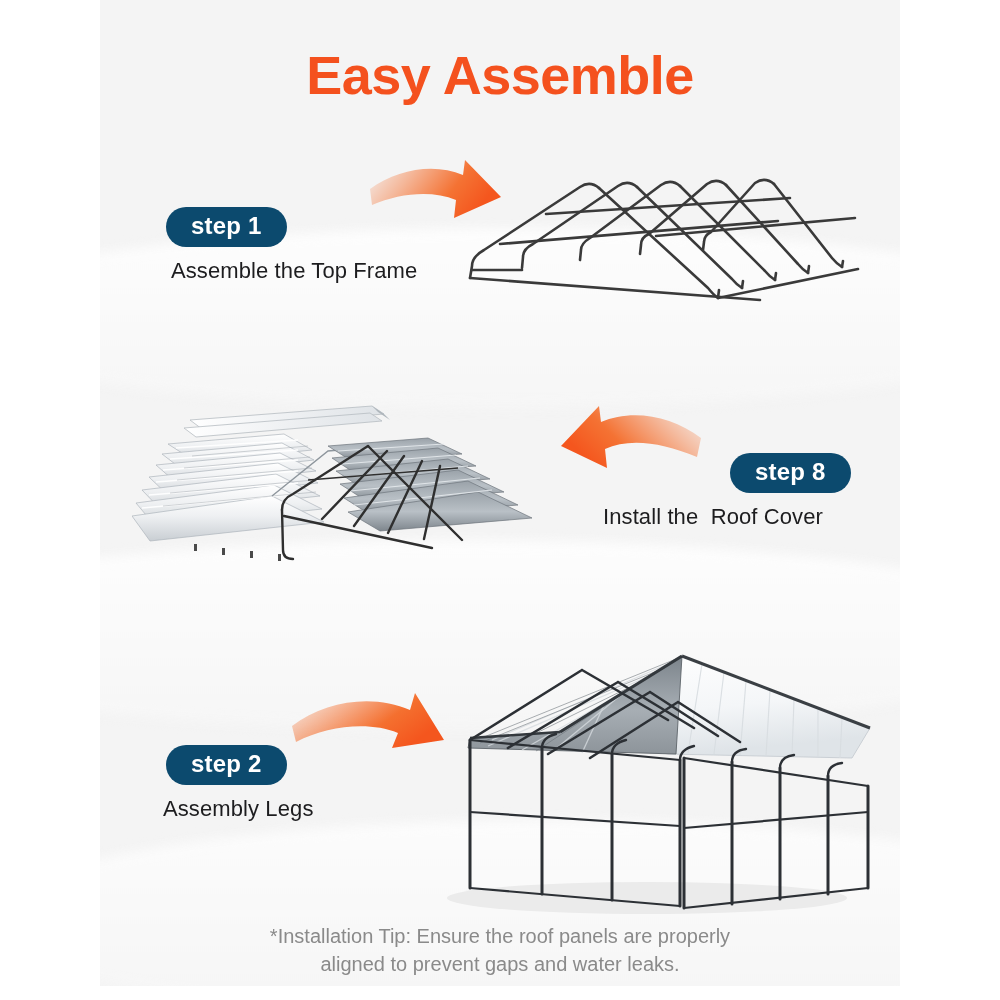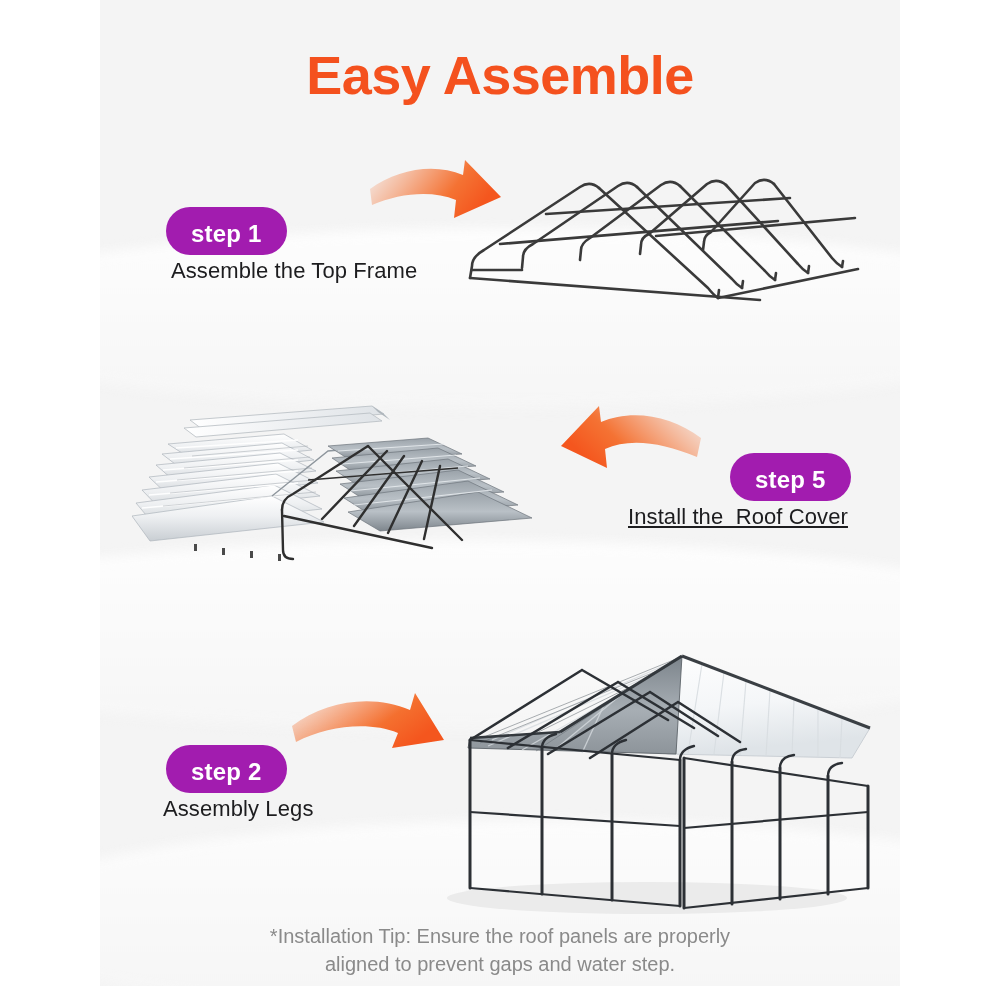--- a/index.html
+++ b/index.html
@@ -31,37 +31,37 @@
   
   .title{
     position:absolute;left:0;top:46px;width:1000px;text-align:center;
     font-size:54px;font-weight:700;letter-spacing:-0.5px;
     color:#f4511e;line-height:1.1;
   }
 
   
   .badge{
     position:absolute;display:inline-block;
-    background:#a21caf;color:#ffffff;
+    background:#0c4a6e;color:#ffffff;
     border-radius:999px;
     font-size:24px;font-weight:700;
-    padding:15px 25px 9px 25px;
+    padding:7px 25px 9px 25px;
     line-height:1;
     letter-spacing:0.2px;
   }
   .steplabel{
     position:absolute;color:#1d1d1f;font-size:22px;font-weight:400;
     white-space:pre;letter-spacing:0.1px;
   }
 
   
   #badge1{left:166px;top:207px;}
   #label1{left:171px;top:258px;}
   #badge2{left:730px;top:453px;}
-  #label2{left:628px;top:504px;text-decoration:underline;}
+  #label2{left:603px;top:504px;}
   #badge3{left:166px;top:745px;}
   #label3{left:163px;top:796px;}
 
   
   .arrow{position:absolute;}
   #arrow1{left:368px;top:152px;width:160px;height:95px;}
   #arrow2{left:545px;top:402px;width:160px;height:110px;}
   #arrow3{left:288px;top:688px;width:175px;height:112px;}
 
   
@@ -135,21 +135,21 @@
       <path d="M196,78 L395,60"></path>
 
       <path d="M258,140 L259,132"></path>
       <path d="M282,130 L283,123"></path>
       <path d="M315,122 L316,115"></path>
       <path d="M348,115 L349,108"></path>
       <path d="M382,109 L383,103"></path>
     </g>
   </svg>
 
-  <div class="badge" id="badge2">step 5</div>
+  <div class="badge" id="badge2">step 8</div>
   <div class="steplabel" id="label2">Install the  Roof Cover</div>
 
   <svg class="arrow" id="arrow2" viewBox="0 0 160 110">
     <defs>
       <linearGradient id="ag2" x1="1" y1="0" x2="0" y2="0.45">
         <stop offset="0%" stop-color="#f4641e" stop-opacity="0"></stop>
         <stop offset="32%" stop-color="#f4641e" stop-opacity="0.4"></stop>
         <stop offset="70%" stop-color="#f4641e" stop-opacity="0.9"></stop>
         <stop offset="100%" stop-color="#f4561e" stop-opacity="1"></stop>
       </linearGradient>
@@ -349,16 +349,16 @@
       <path d="M180,118 C180,110 186,106 194,104"></path>
       <path d="M248,124 C248,116 254,112 262,110"></path>
       <path d="M300,126 C300,118 306,114 314,113"></path>
       <path d="M348,132 C348,124 354,120 362,119"></path>
       <path d="M396,140 C396,132 402,128 410,127"></path>
     </g>
   </svg>
 
   <div class="tip">
     <span>*Installation Tip: Ensure the roof panels are properly</span>
-    <span>aligned to prevent gaps and water step.</span>
+    <span>aligned to prevent gaps and water leaks.</span>
   </div>
 
 </div>
 
 </body></html>

